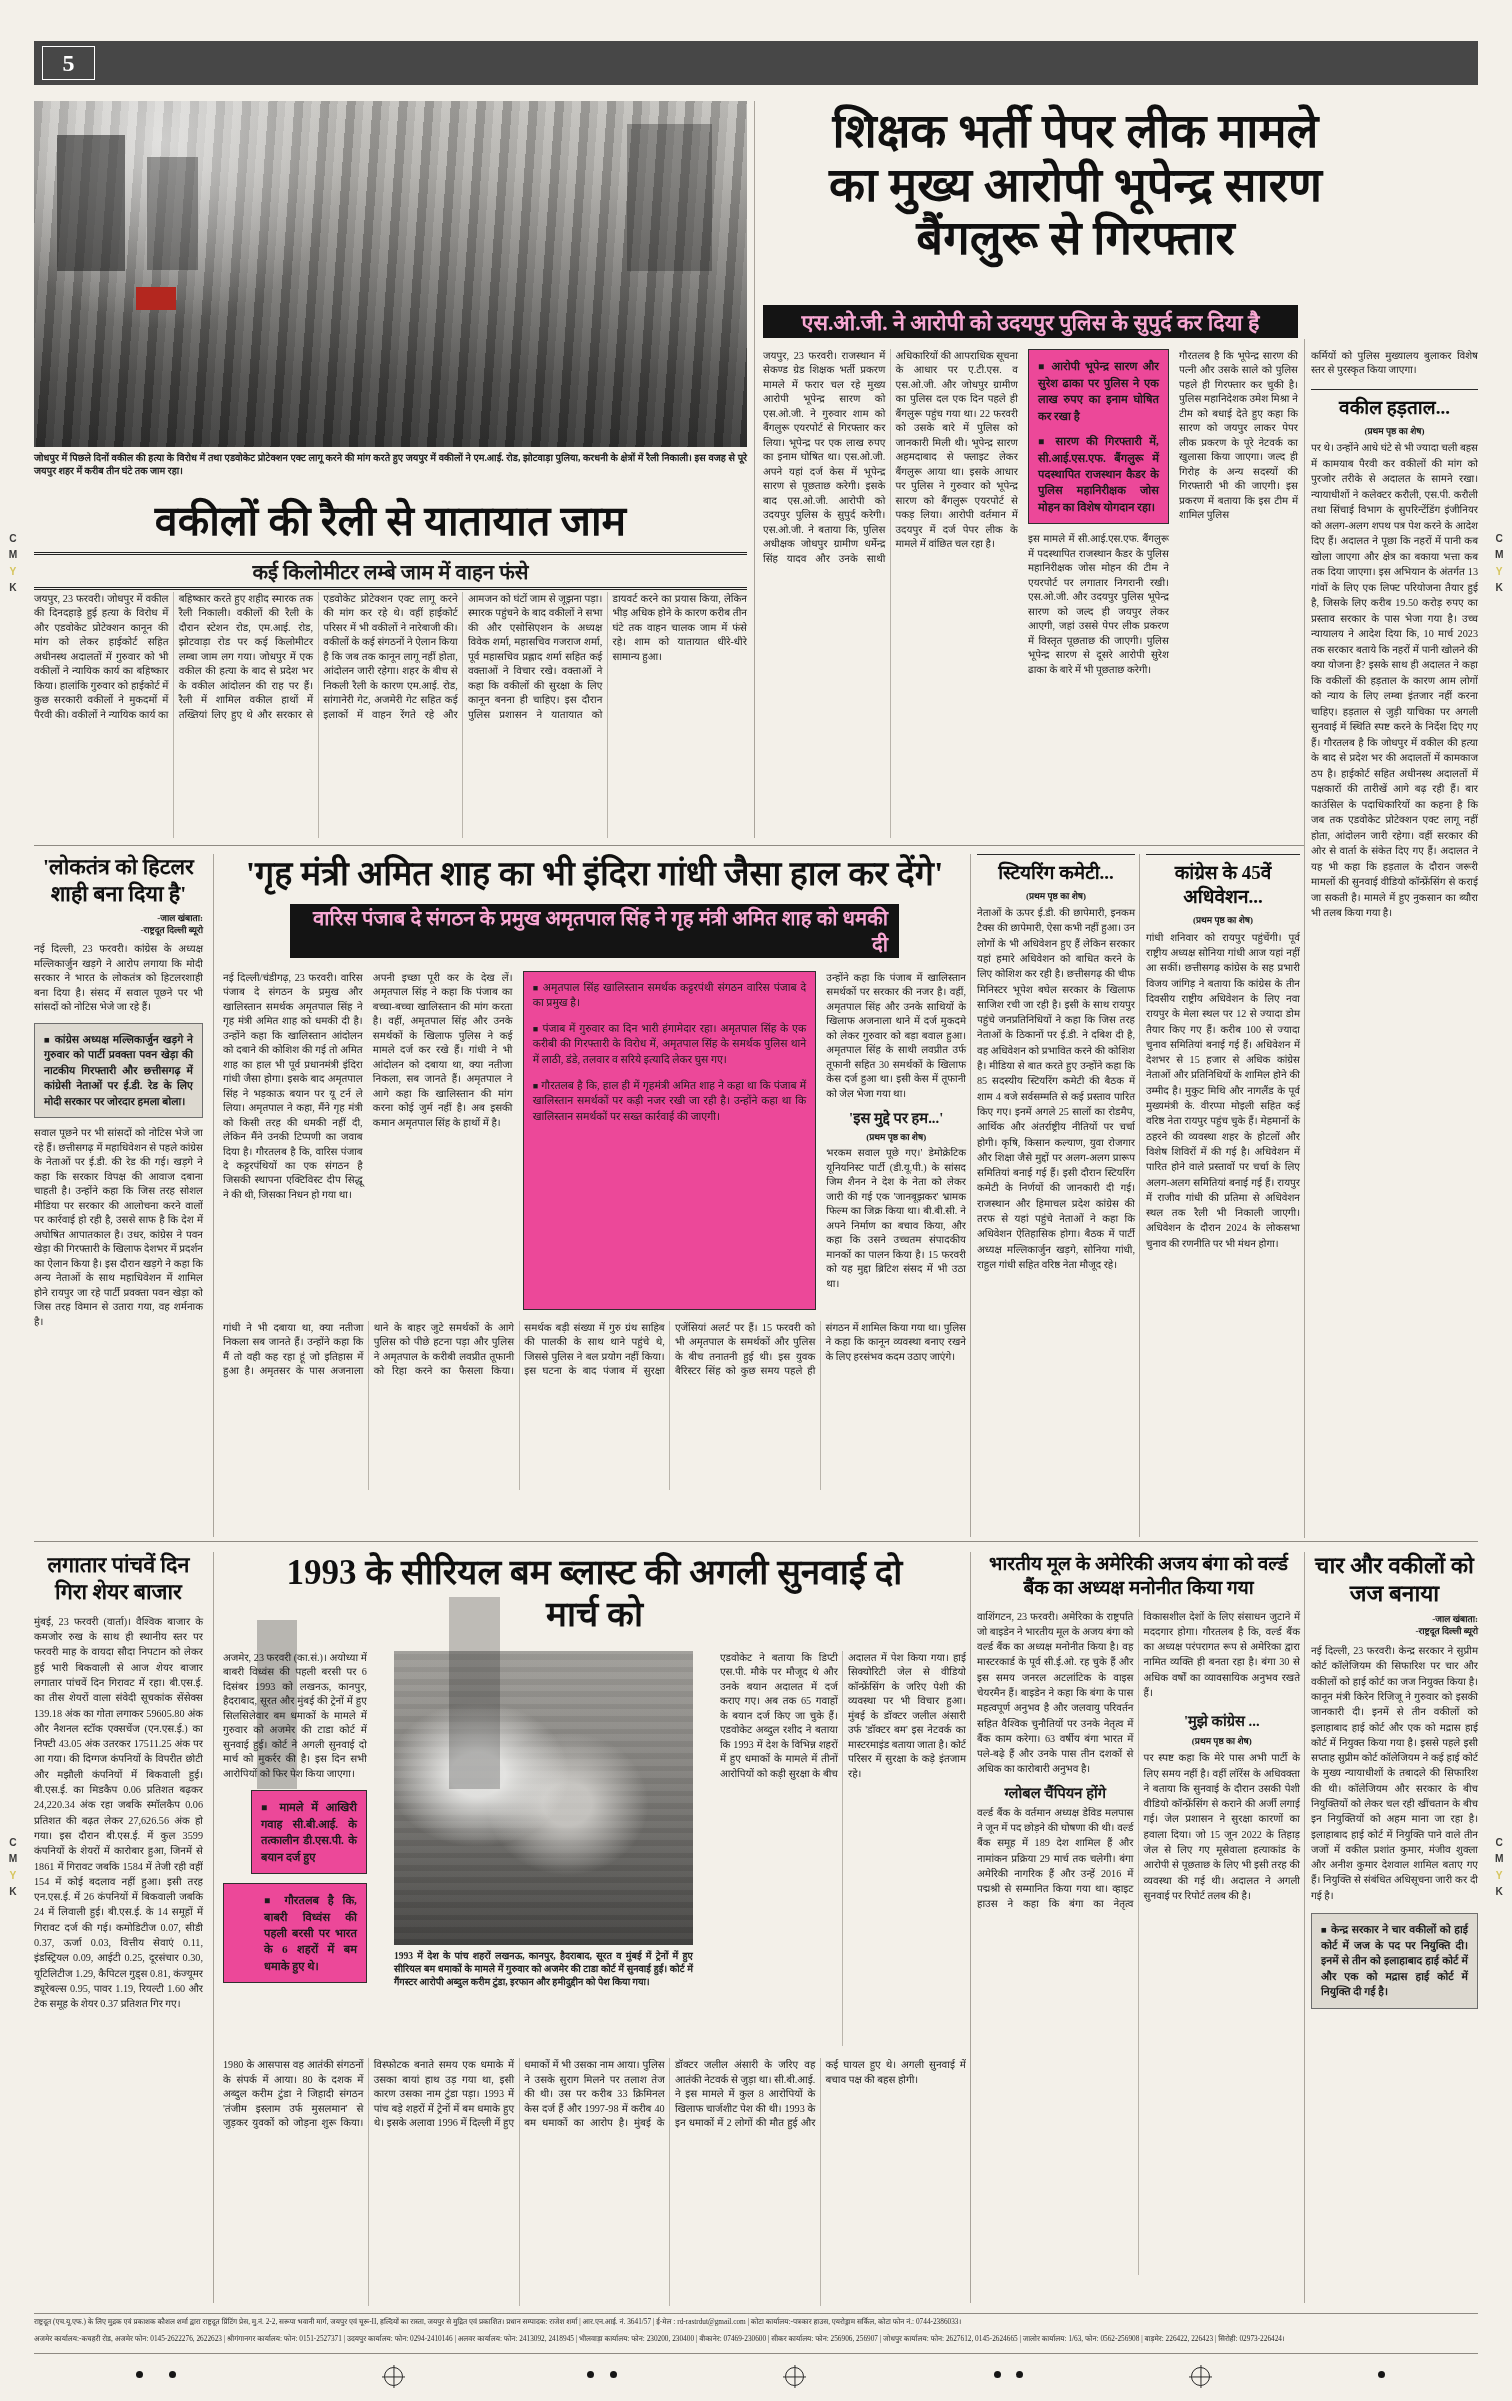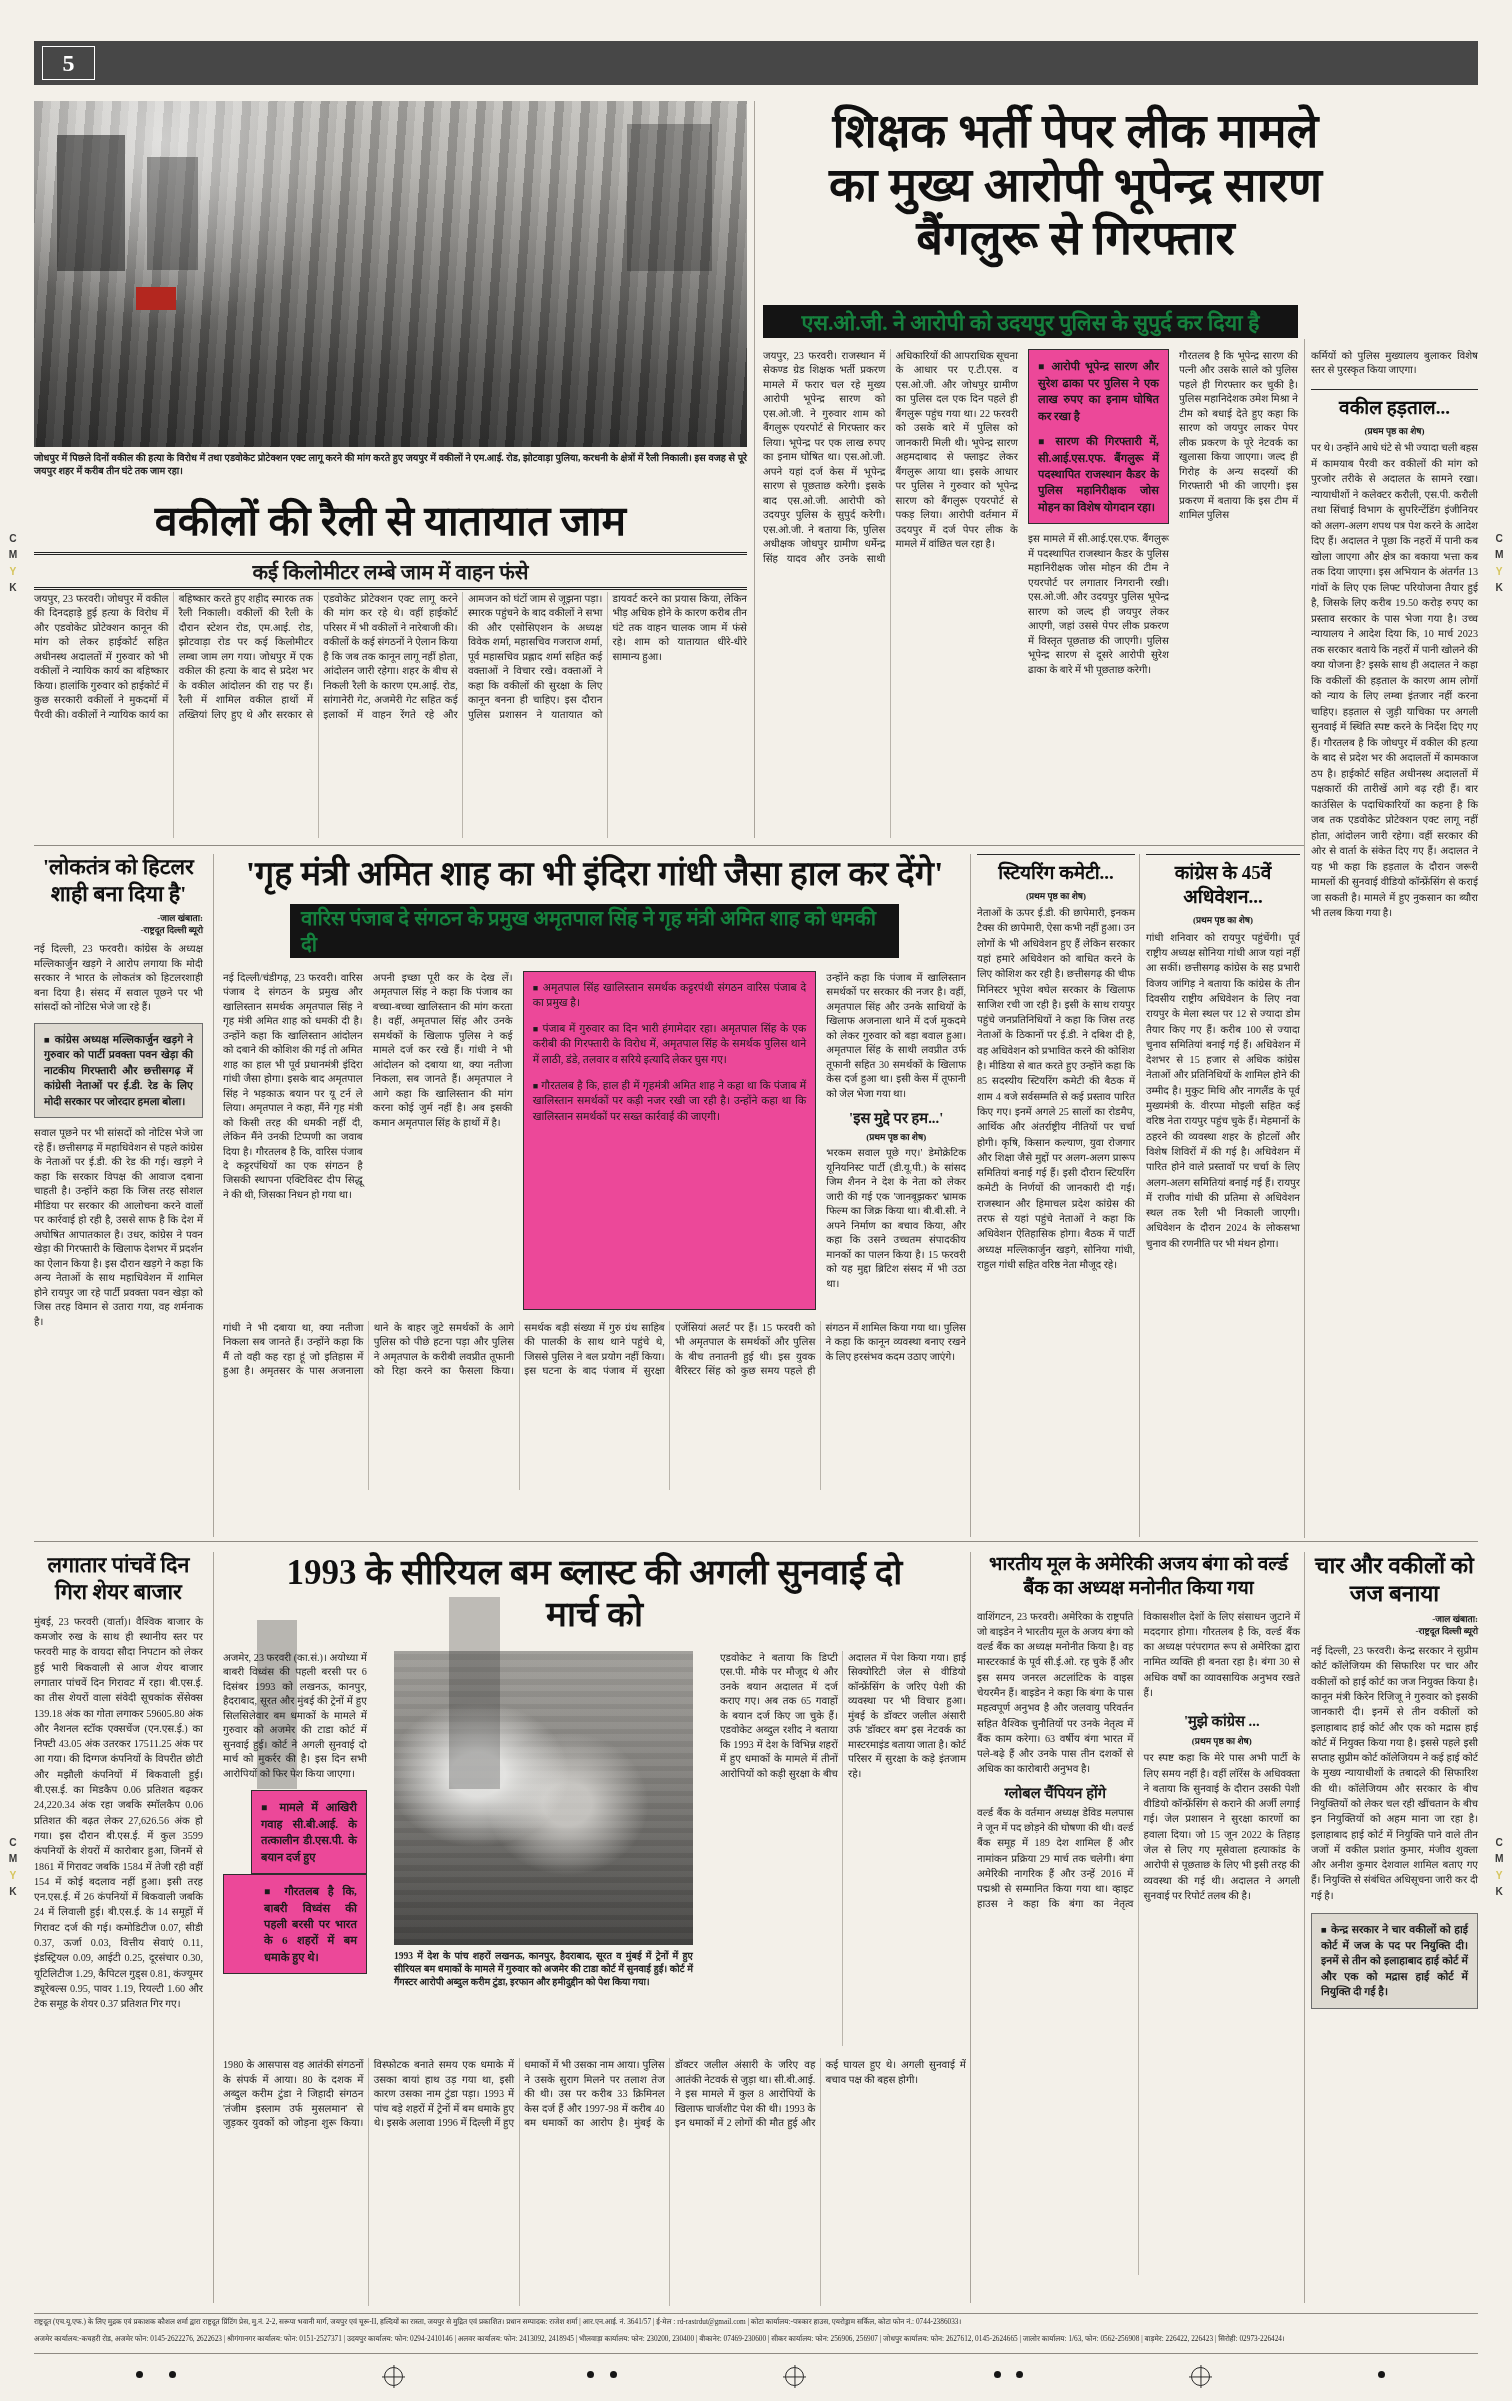--- a/index.html
+++ b/index.html
@@ -17,22 +17,22 @@
   .body-text{font-size:10.2px;line-height:1.42;text-align:justify;color:#222;}
   .cols-2{column-count:2;column-gap:10.2px;column-rule:0.6px solid #b9b4ab;}
   .cols-5{column-count:5;column-gap:10.2px;column-rule:0.6px solid #b9b4ab;}
   .headline-xl{font-size:47px;font-weight:bold;line-height:1.14;text-align:center;color:#101010;}
   .headline-lg{font-size:41px;font-weight:bold;line-height:1.1;text-align:center;color:#101010;}
   .headline-md{font-size:34px;font-weight:bold;line-height:1.18;text-align:center;color:#101010;}
   .headline-blast{font-size:35px;font-weight:bold;line-height:1.2;text-align:center;color:#101010;}
   .headline-sm{font-size:22.6px;font-weight:bold;line-height:1.25;text-align:center;color:#101010;}
   .headline-xs{font-size:19px;font-weight:bold;line-height:1.3;text-align:center;color:#101010;
         border-top:1.7px solid #2a2a2a;padding-top:5.6px;}
-  .black-bar{background:#141414;color:#15803d;font-weight:bold;display:flex;align-items:center;
-        justify-content:center;text-align:left;}
+  .black-bar{background:#141414;color:#f9a8d4;font-weight:bold;display:flex;align-items:center;
+        justify-content:center;text-align:right;}
   .subhead-rule{border-top:3.4px double #222;border-bottom:3.4px double #222;display:flex;
         align-items:center;justify-content:center;font-size:20.3px;font-weight:bold;}
   .cont-note{text-align:center;font-size:9px;font-weight:bold;margin:3.4px 0;}
   .byline{text-align:right;font-size:9px;font-weight:bold;line-height:1.3;}
   .gray-box{background:#ddd9d0;border:0.6px solid #6d6d6d;padding:8px 9px;font-weight:bold;
         font-size:10.7px;line-height:1.45;text-align:justify;}
   .gray-box::before{content:"■ ";font-size:9.6px;}
   .hl-box{border:1.1px solid #2f2f2f;padding:8px 9px;background:#ec4899;}
   .hl-item{font-size:11.3px;font-weight:bold;line-height:1.45;text-align:justify;margin-bottom:9px;}
   .hl-item::before{content:"■  ";font-size:10.2px;}
@@ -198,21 +198,21 @@
   <div class="abs vline" style="left:213px;top:1552px;height:751px;"></div>
 
   <div class="abs" style="left:223px;top:1552px;width:743px;height:751px;">
     <div class="headline-blast" style="width:621px;margin:0 auto;">1993 के सीरियल बम ब्लास्ट की अगली सुनवाई दो मार्च को</div>
     <div style="display:flex;gap:27px;margin-top:14.7px;height:395px;">
       <div style="width:152px;">
         <div class="body-text">अजमेर, 23 फरवरी (का.सं.)। अयोध्या में बाबरी विध्वंस की पहली बरसी पर 6 दिसंबर 1993 को लखनऊ, कानपुर, हैदराबाद, सूरत और मुंबई की ट्रेनों में हुए सिलसिलेवार बम धमाकों के मामले में गुरुवार को अजमेर की टाडा कोर्ट में सुनवाई हुई। कोर्ट ने अगली सुनवाई दो मार्च को मुकर्रर की है। इस दिन सभी आरोपियों को फिर पेश किया जाएगा।</div>
         <div class="hl-box" style="margin-top:9px;margin-left:28px;">
           <div class="hl-item" style="margin-bottom:0;">मामले में आखिरी गवाह सी.बी.आई. के तत्कालीन डी.एस.पी. के बयान दर्ज हुए</div>
         </div>
-        <div class="hl-box" style="padding-left:40px;">
+        <div class="hl-box" style="margin-top:9px;padding-left:40px;">
           <div class="hl-item" style="margin-bottom:0;">गौरतलब है कि, बाबरी विध्वंस की पहली बरसी पर भारत के 6 शहरों में बम धमाके हुए थे।</div>
         </div>
       </div>
       <div style="width:299px;">
         <div class="photo-blast" style="width:299px;height:294px;">
           <div class="ph-block" style="left:34px;top:68px;width:40px;height:169px;opacity:.5;"></div>
           <div class="ph-block" style="left:226px;top:45px;width:51px;height:192px;opacity:.45;"></div>
         </div>
         <div class="caption" style="margin-top:5.6px;">1993 में देश के पांच शहरों लखनऊ, कानपुर, हैदराबाद, सूरत व मुंबई में ट्रेनों में हुए सीरियल बम धमाकों के मामले में गुरुवार को अजमेर की टाडा कोर्ट में सुनवाई हुई। कोर्ट में गैंगस्टर आरोपी अब्दुल करीम टुंडा, इरफान और हमीदुद्दीन को पेश किया गया।</div>
       </div>

